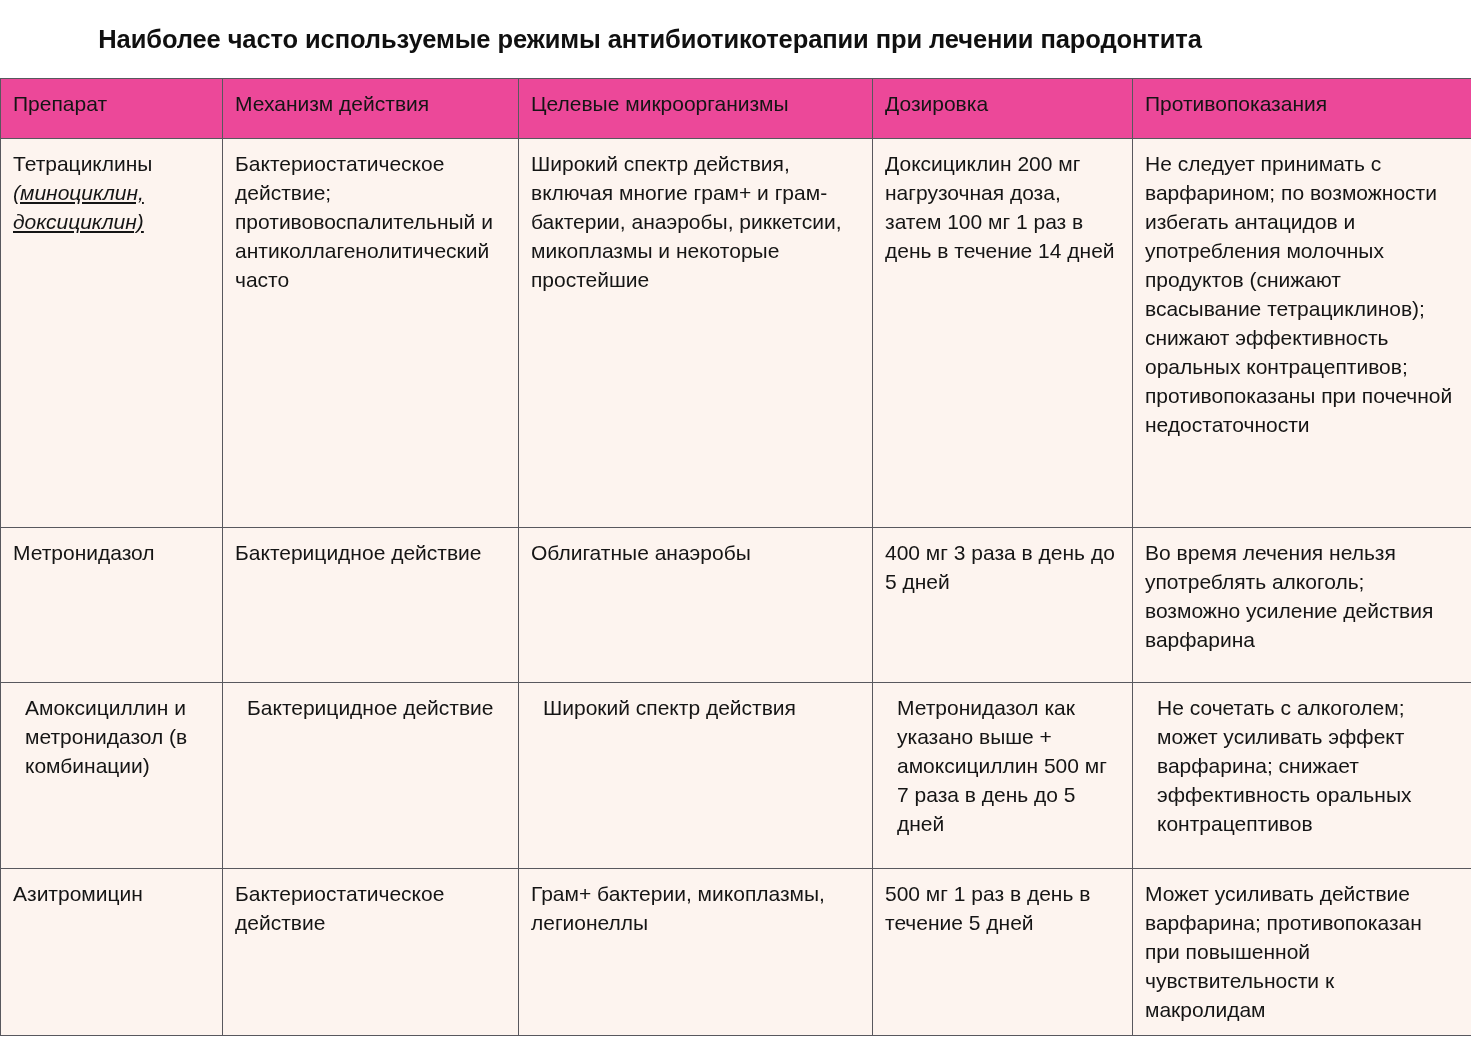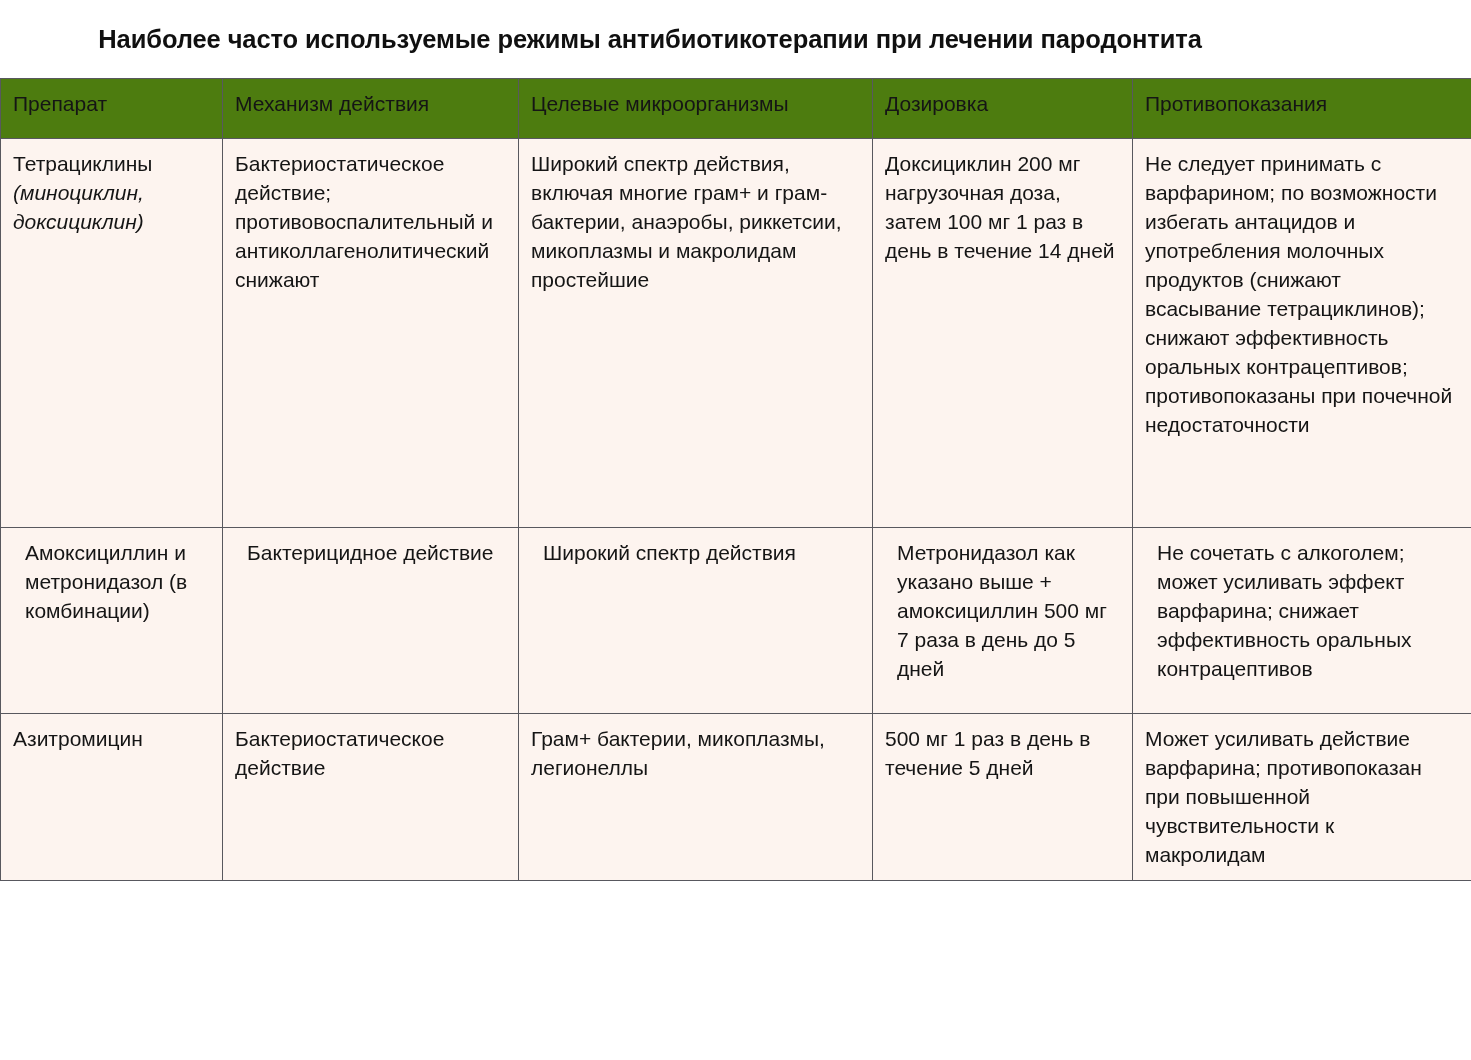--- a/index.html
+++ b/index.html
@@ -110,21 +110,21 @@
   .data-table td {
     border: 1px solid #58585e;
     vertical-align: top;
     padding: 11px 12px 10px 12px;
     font-size: 21px;
     line-height: 1.38;
     box-sizing: border-box;
     background-clip: padding-box;
   }
   .data-table thead th {
-    background: #4d7c0f;
+    background: #ec4899;
     height: 60px;
     font-weight: normal;
     text-align: left;
     padding-top: 11px;
     font-size: 21px;
     color: #151515;
   }
   .data-table tbody td {
     background: #fdf4ef;
     color: #151515;
@@ -132,20 +132,21 @@
   
   tr.row-1 td { height: 389px; }
   tr.row-2 td { height: 155px; }
   tr.row-3 td { height: 186px; padding-left: 24px; }
   tr.row-4 td { height: 160px; }
 
   .cell-main { display: block; }
   .cell-sub {
     display: block;
     font-style: italic;
+    text-decoration: underline;
   }
   .accent-text { color: #1c3b4b; }
 </style>
 </head>
 <body>
 
 <div class="page-title">Наиболее часто используемые режимы антибиотикотерапии при лечении пародонтита</div>
 
 <div class="watermark">
   <div class="wm-logo">
@@ -171,24 +172,33 @@
       <th>Дозировка</th>
       <th>Противопоказания</th>
     </tr>
   </thead>
   <tbody>
     <tr class="row-1">
       <td>
         <span class="cell-main">Тетрациклины</span>
         <span class="cell-sub">(миноциклин, доксициклин)</span>
       </td>
-      <td>Бактериостатическое действие; противовоспалительный и антиколлагенолитический снижают</td>
-      <td>Широкий спектр действия, включая многие грам+ и грам- бактерии, анаэробы, риккетсии, микоплазмы и макролидам простейшие</td>
+      <td>Бактериостатическое действие; противовоспалительный и антиколлагенолитический часто</td>
+      <td>Широкий спектр действия, включая многие грам+ и грам- бактерии, анаэробы, риккетсии, микоплазмы и некоторые простейшие</td>
       <td>Доксициклин 200 мг нагрузочная доза, затем 100 мг 1 раз в день в течение 14 дней</td>
       <td>Не следует принимать с варфарином; по возможности избегать антацидов и употребления молочных продуктов (снижают всасывание тетрациклинов); снижают эффективность оральных контрацептивов; противопоказаны при почечной недостаточности</td>
+    </tr>
+    <tr class="row-2">
+      <td>
+        <span class="cell-main">Метронидазол</span>
+      </td>
+      <td class="accent-text">Бактерицидное действие</td>
+      <td>Облигатные анаэробы</td>
+      <td>400 мг 3 раза в день до 5 дней</td>
+      <td>Во время лечения нельзя употреблять алкоголь; возможно усиление действия варфарина</td>
     </tr>
     <tr class="row-3">
       <td>
         <span class="cell-main">Амоксициллин и метронидазол (в комбинации)</span>
       </td>
       <td class="accent-text">Бактерицидное действие</td>
       <td>Широкий спектр действия</td>
       <td>Метронидазол как указано выше + амоксициллин 500 мг 7 раза в день до 5 дней</td>
       <td>Не сочетать с алкоголем; может усиливать эффект варфарина; снижает эффективность оральных контрацептивов</td>
     </tr>

